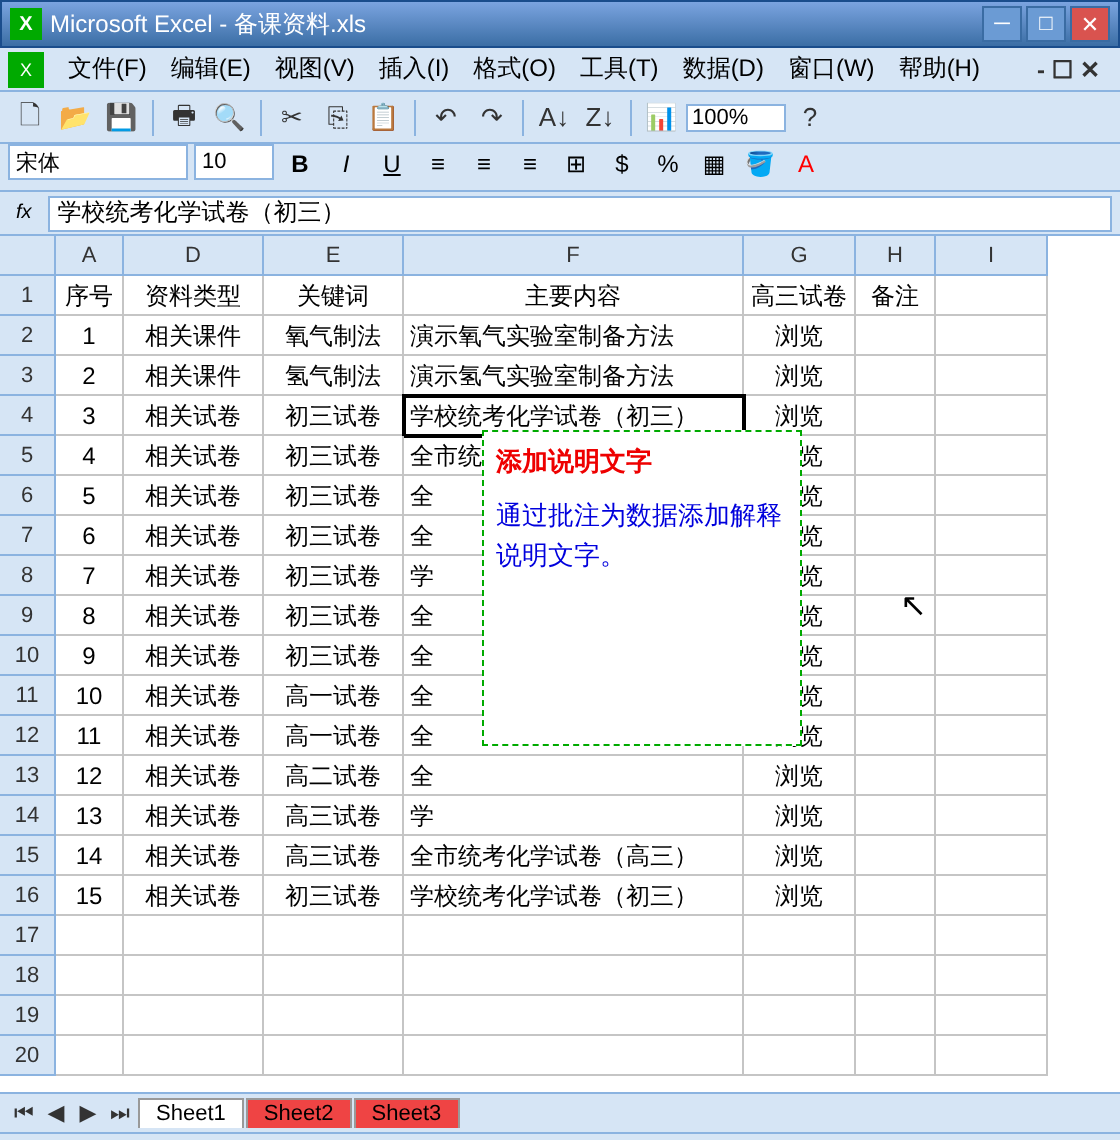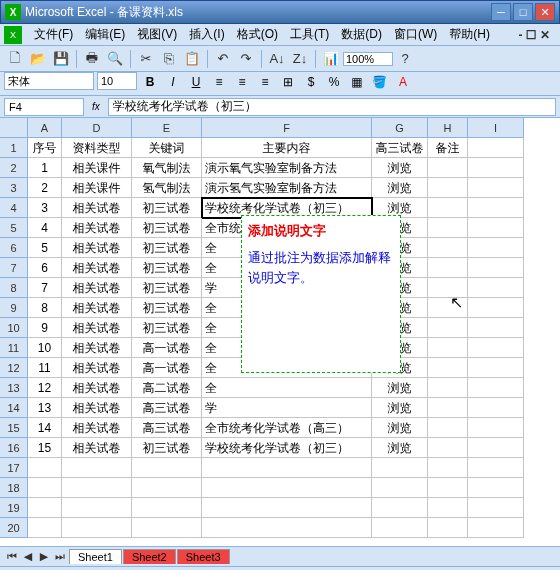--- a/index.html
+++ b/index.html
@@ -128,21 +128,20 @@
   <div class="tbtn">$</div>
   <div class="tbtn">%</div>
   <div class="tbtn">▦</div>
   <div class="tbtn">🪣</div>
   <div class="tbtn">
       <span style="color:red">A</span>
     </div>
 </div>
 
 <div class="formulabar">
-  <div class="cellref">F4</div>
   <span class="fx">fx</span>
   <div class="formula">学校统考化学试卷（初三）</div>
 </div>
 
 <div class="gridarea">
   <div class="gridbody">
     <div class="gridtable" id="gridtable">
         <div class="corner"></div>
         <div class="colh">A</div>
         <div class="colh">D</div>

